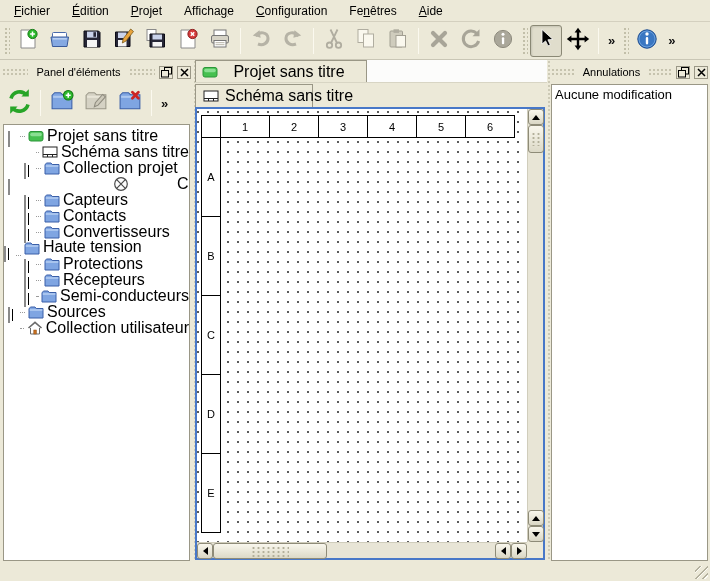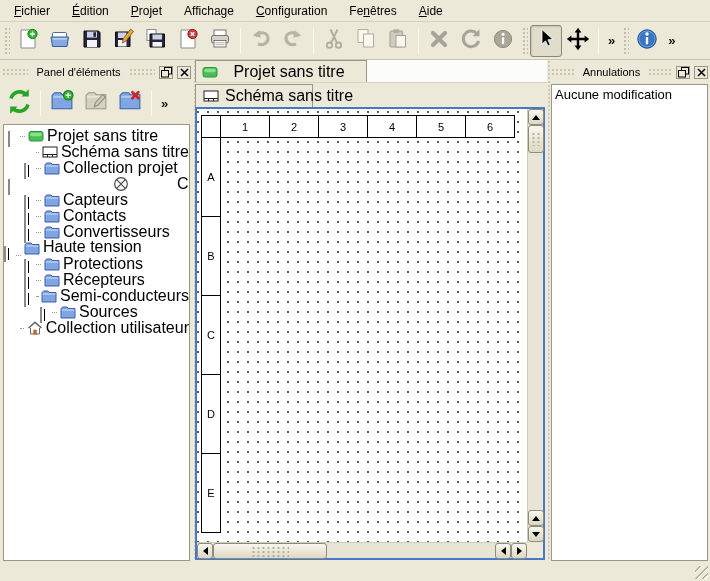--- a/index.html
+++ b/index.html
@@ -421,21 +421,21 @@
         <span class="tw"><span class="exp plus"></span></span>
         <span class="stub"></span>
         <span class="ticon">
           <svg width="16" height="16" viewBox="0 0 16 16">
             <path d="M1 4.5L2.8 3h4.2L8.2 4.5H15V14H1z" fill="#7fa5e2" stroke="#3a5fa8"></path>
             <path d="M1.8 6h12.5" stroke="#adc8f0" stroke-width="1.8"></path>
           </svg>
         </span>
         <span class="tlabel">Semi-conducteurs</span>
       </div>
-      <div class="tree-row" style="padding-left: 36px;">
+      <div class="tree-row" style="padding-left: 4px;">
         <span class="tw"><span class="exp plus"></span></span>
         <span class="stub"></span>
         <span class="ticon">
           <svg width="16" height="16" viewBox="0 0 16 16">
             <path d="M1 4.5L2.8 3h4.2L8.2 4.5H15V14H1z" fill="#7fa5e2" stroke="#3a5fa8"></path>
             <path d="M1.8 6h12.5" stroke="#adc8f0" stroke-width="1.8"></path>
           </svg>
         </span>
         <span class="tlabel">Sources</span>
       </div>

